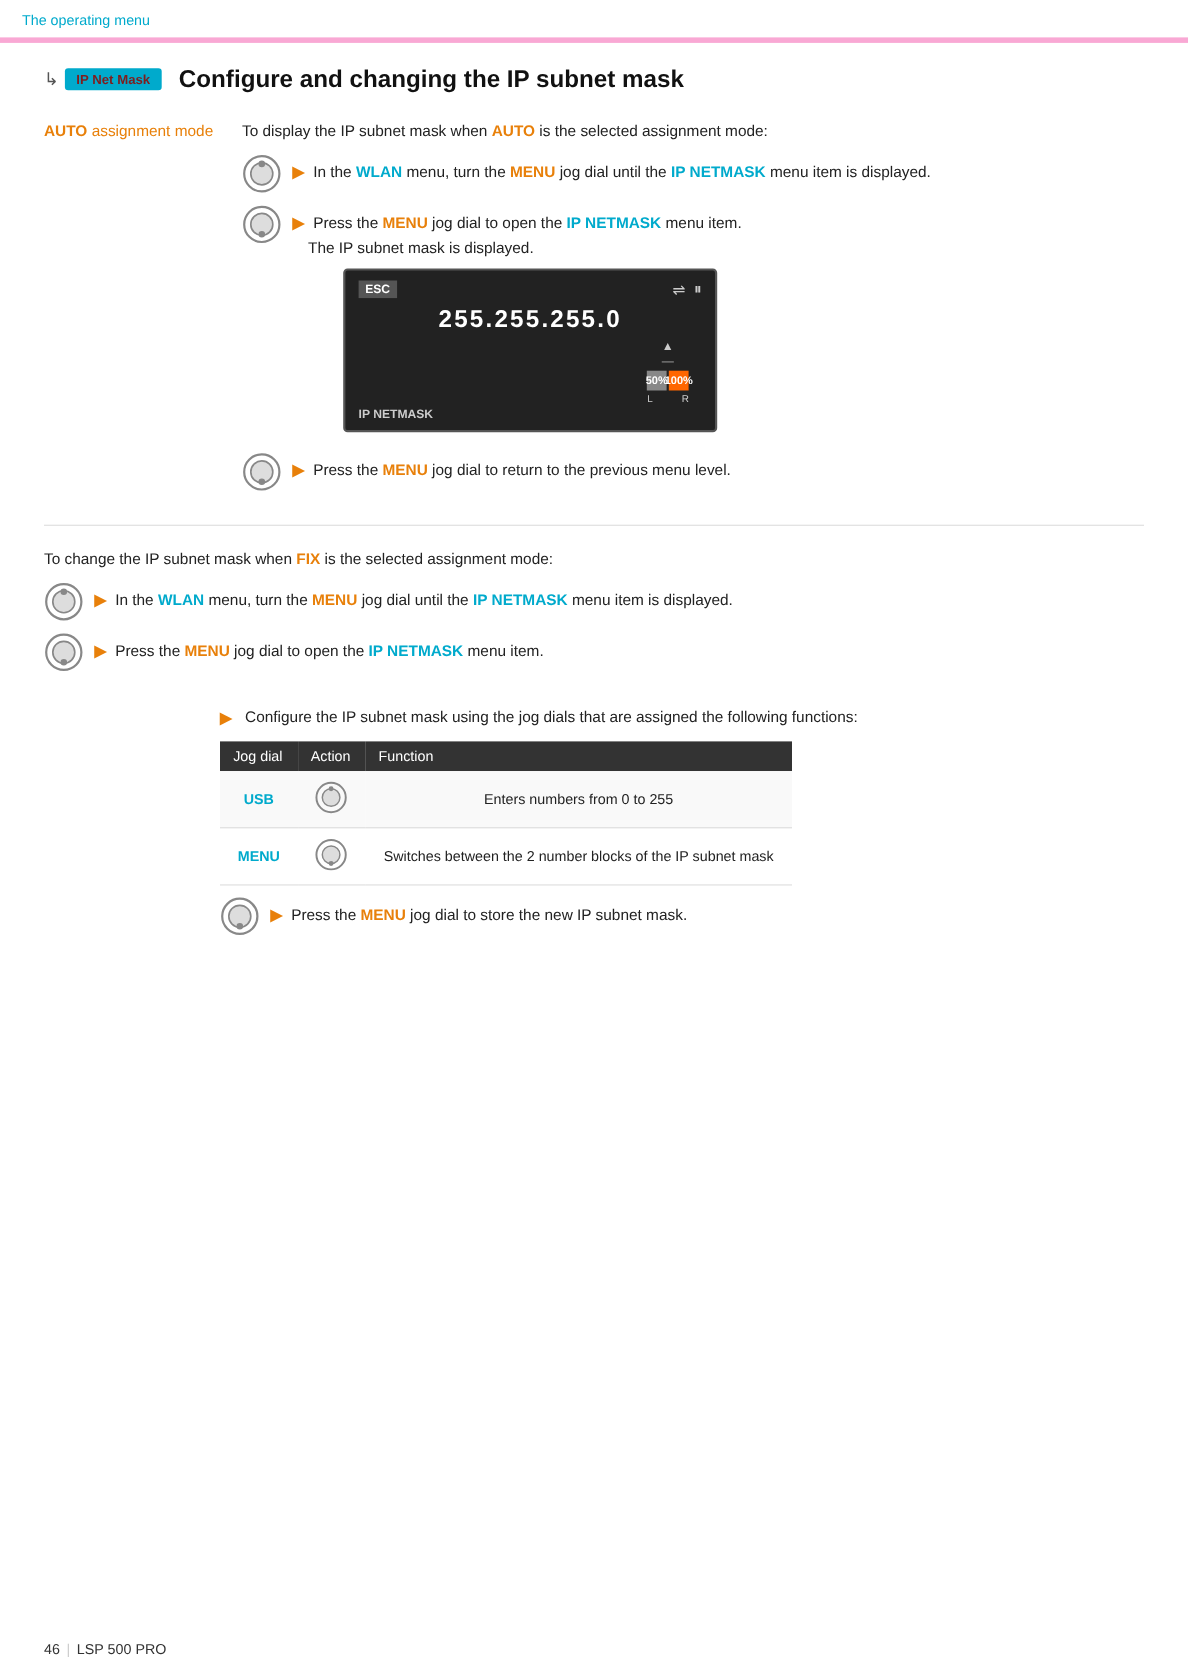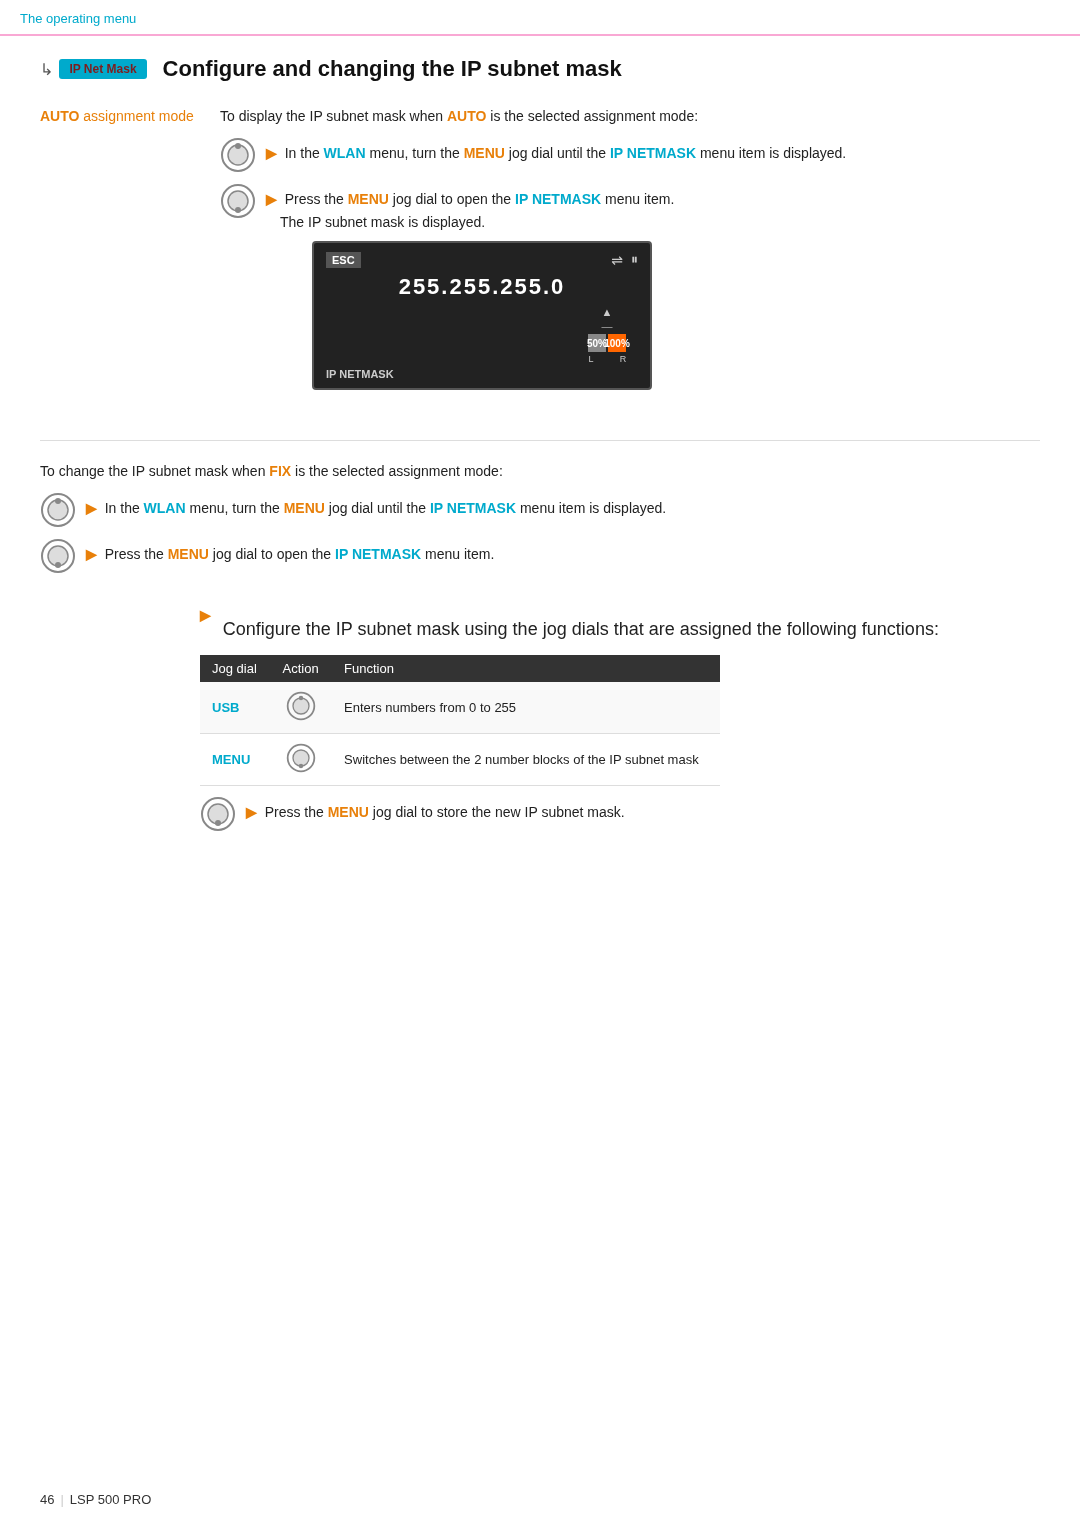--- a/index.html
+++ b/index.html
@@ -9,21 +9,21 @@
       color: #222;
       background: #fff;
       width: 1080px;
       min-height: 1527px;
       position: relative;
     }
 
     
     .breadcrumb-bar {
       padding: 10px 20px 8px 20px;
-      border-bottom: 2px solid #f9a8d4;
+      border-bottom: 5px solid #f9a8d4;
     }
     .breadcrumb-link {
       color: #00aacc;
       font-size: 13px;
       text-decoration: none;
     }
 
     
     .main-content {
       padding: 20px 40px 40px 40px;
@@ -125,21 +125,21 @@
       width: 36px;
       height: 36px;
     }
 
     
     .display-screen {
       background: #222;
       border: 2px solid #555;
       border-radius: 4px;
       padding: 8px 12px;
-      margin: 8px 0 20px 46px;
+      margin: 8px 0 8px 46px;
       width: 340px;
       position: relative;
     }
     .screen-top-row {
       display: flex;
       justify-content: space-between;
       align-items: center;
       margin-bottom: 4px;
     }
     .screen-esc {
@@ -228,20 +228,21 @@
       padding: 6px 12px;
       font-size: 13px;
       text-align: left;
       font-weight: normal;
     }
     .jog-table td {
       padding: 8px 12px;
       border-bottom: 1px solid #ddd;
       font-size: 13px;
       vertical-align: middle;
+      text-align: center;
     }
     .jog-table tr:nth-child(odd) td {
       background: #f9f9f9;
     }
     .jog-table .td-jog {
       color: #00aacc;
       font-weight: bold;
     }
     .jog-table .td-action {
       text-align: center;
@@ -252,23 +253,22 @@
       margin-left: 160px;
       margin-top: 20px;
     }
     .configure-step {
       display: flex;
       align-items: flex-start;
       gap: 8px;
       margin-bottom: 12px;
     }
     .configure-text {
-      font-size: 18px;
+      font-size: 14px;
       line-height: 1.5;
-      margin-top: 12px;
     }
 
     
     .page-footer {
       position: absolute;
       bottom: 20px;
       left: 40px;
       font-size: 13px;
       color: #333;
     }
@@ -356,20 +356,33 @@
                 </div>
               </div>
             </div>
             <div class="screen-bottom-row">
               <span class="screen-ip-label">IP NETMASK</span>
             </div>
           </div>
         </div>
       </div>
 
+      <div class="step-row">
+        <div class="step-icon">
+          <svg class="jog-dial-svg" viewBox="0 0 36 36">
+            <circle cx="18" cy="18" r="16" fill="none" stroke="#888" stroke-width="2"></circle>
+            <circle cx="18" cy="18" r="10" fill="#ddd" stroke="#888" stroke-width="1.5"></circle>
+            <circle cx="18" cy="27" r="3" fill="#888"></circle>
+          </svg>
+        </div>
+        <p class="step-text">
+          <span class="step-arrow">▶</span>
+          <span>Press the </span><span class="kw">MENU</span><span> jog dial to return to the previous menu level.</span>
+        </p>
+      </div>
 
     </div>
   </div>
 
   <hr class="section-divider">
 
   <div class="mode-section">
     <div class="mode-content">
       <p class="mode-intro">
         <span>To change the IP subnet mask when </span><span class="kw">FIX</span><span> is the selected assignment mode:</span>

